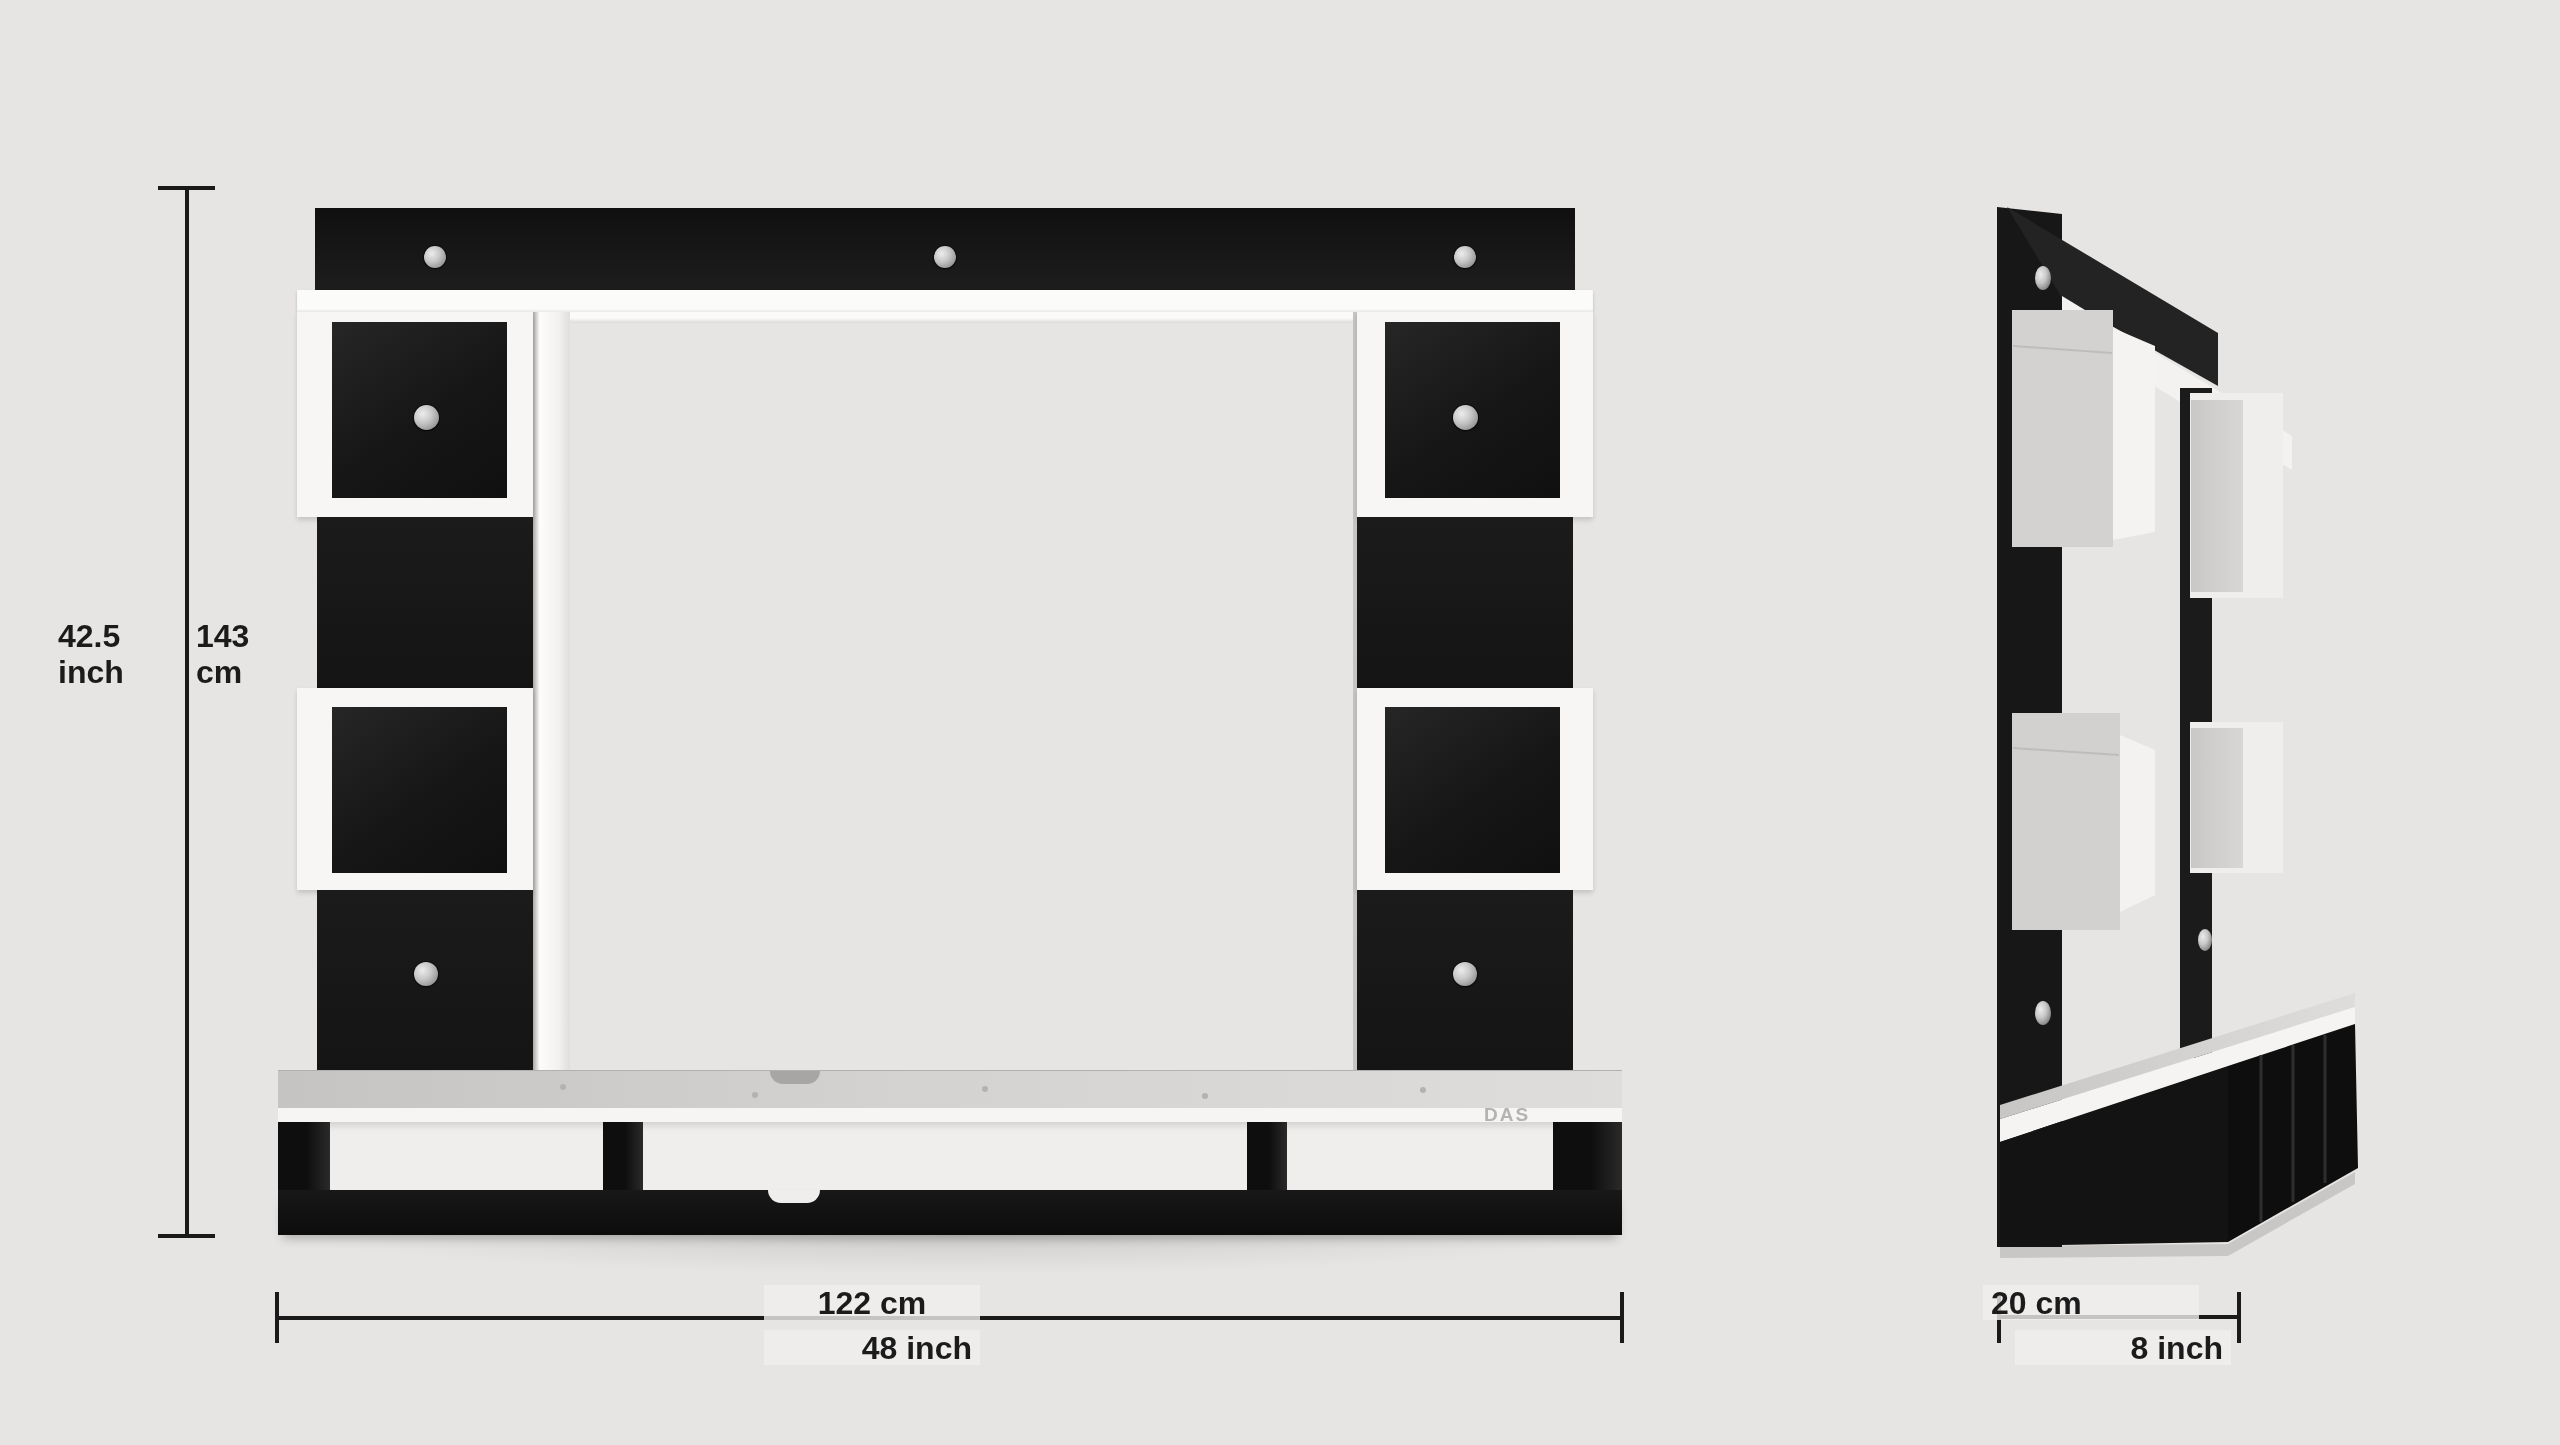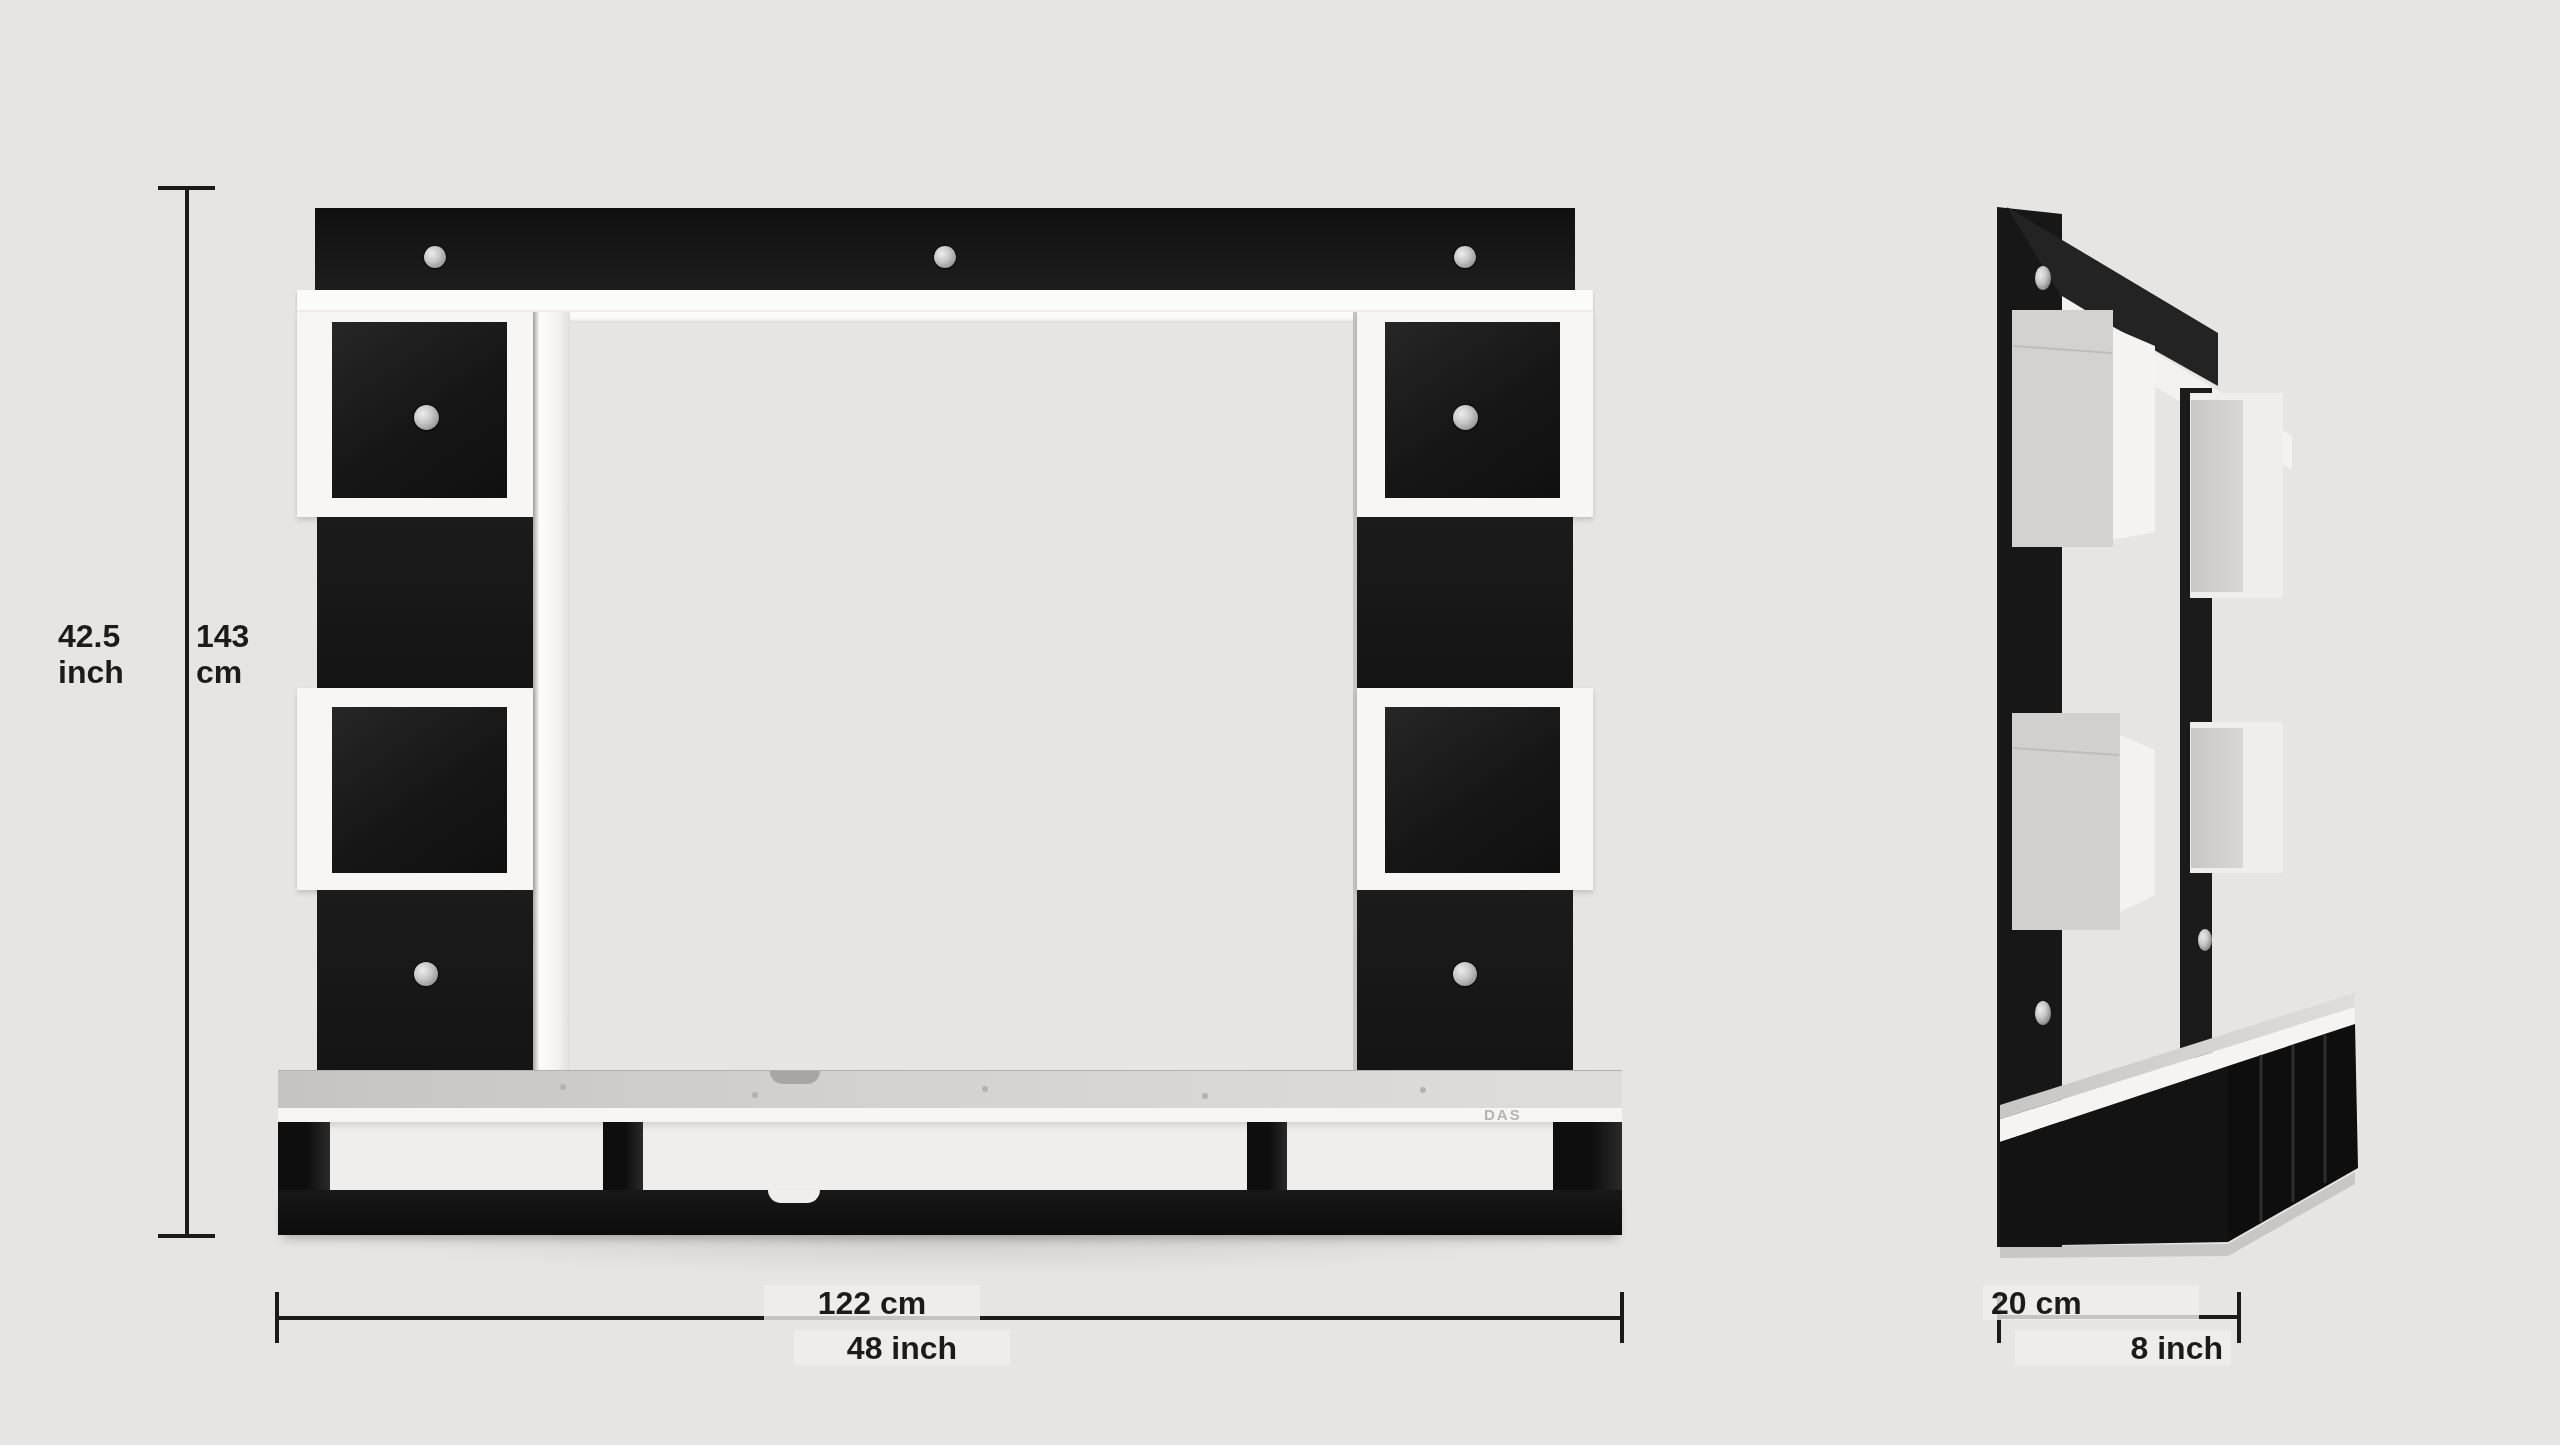--- a/index.html
+++ b/index.html
@@ -47,21 +47,21 @@
   .unit-shadow{background:radial-gradient(ellipse at 50% 0%, rgba(0,0,0,0.10), rgba(0,0,0,0) 70%);}
   
   .dimline{background:var(--dimension-line);}
   .dimtext{
     color:var(--text);font-weight:bold;font-size:32px;line-height:36px;
     white-space:nowrap;
   }
   .dimtext-block{display:block;}
   .label-pad{background:rgba(240,239,237,0.8);padding:0 8px;margin-top:6px;}
   .logo{
-    color:var(--logo-gray);font-weight:bold;font-size:15px;line-height:15px;
+    color:var(--logo-gray);font-weight:bold;font-size:19px;line-height:15px;
     letter-spacing:2px;
   }
 </style>
 </head>
 <body>
 
 <div id="canvas">
 
   <div>
 
@@ -188,21 +188,21 @@
       <span class="dimtext-block">143</span>
       <span class="dimtext-block">cm</span>
     </div>
   </div>
 
   <div>
     <div class="abs dimline" style="left:277px;top:1316px;width:1345px;height:4px;"></div>
     <div class="abs dimline" style="left:275px;top:1292px;width:4px;height:51px;"></div>
     <div class="abs dimline" style="left:1620px;top:1292px;width:4px;height:51px;"></div>
     <div class="abs dimtext label-pad" style="left:764px;top:1279px;width:200px;height:35px;text-align:center;">122 cm</div>
-    <div class="abs dimtext label-pad" style="left:794px;top:1324px;width:200px;height:35px;text-align:center;">48 inch</div>
+    <div class="abs dimtext label-pad" style="left:764px;top:1324px;width:200px;height:35px;text-align:right;">48 inch</div>
   </div>
 
   <div>
     <div class="abs dimline" style="left:1999px;top:1315px;width:240px;height:4px;"></div>
     <div class="abs dimline" style="left:1997px;top:1292px;width:4px;height:51px;"></div>
     <div class="abs dimline" style="left:2237px;top:1292px;width:4px;height:51px;"></div>
     <div class="abs dimtext label-pad" style="left:1983px;top:1279px;width:200px;height:35px;">20 cm</div>
     <div class="abs dimtext label-pad" style="left:2015px;top:1324px;width:200px;height:35px;text-align:right;">8 inch</div>
   </div>
 

